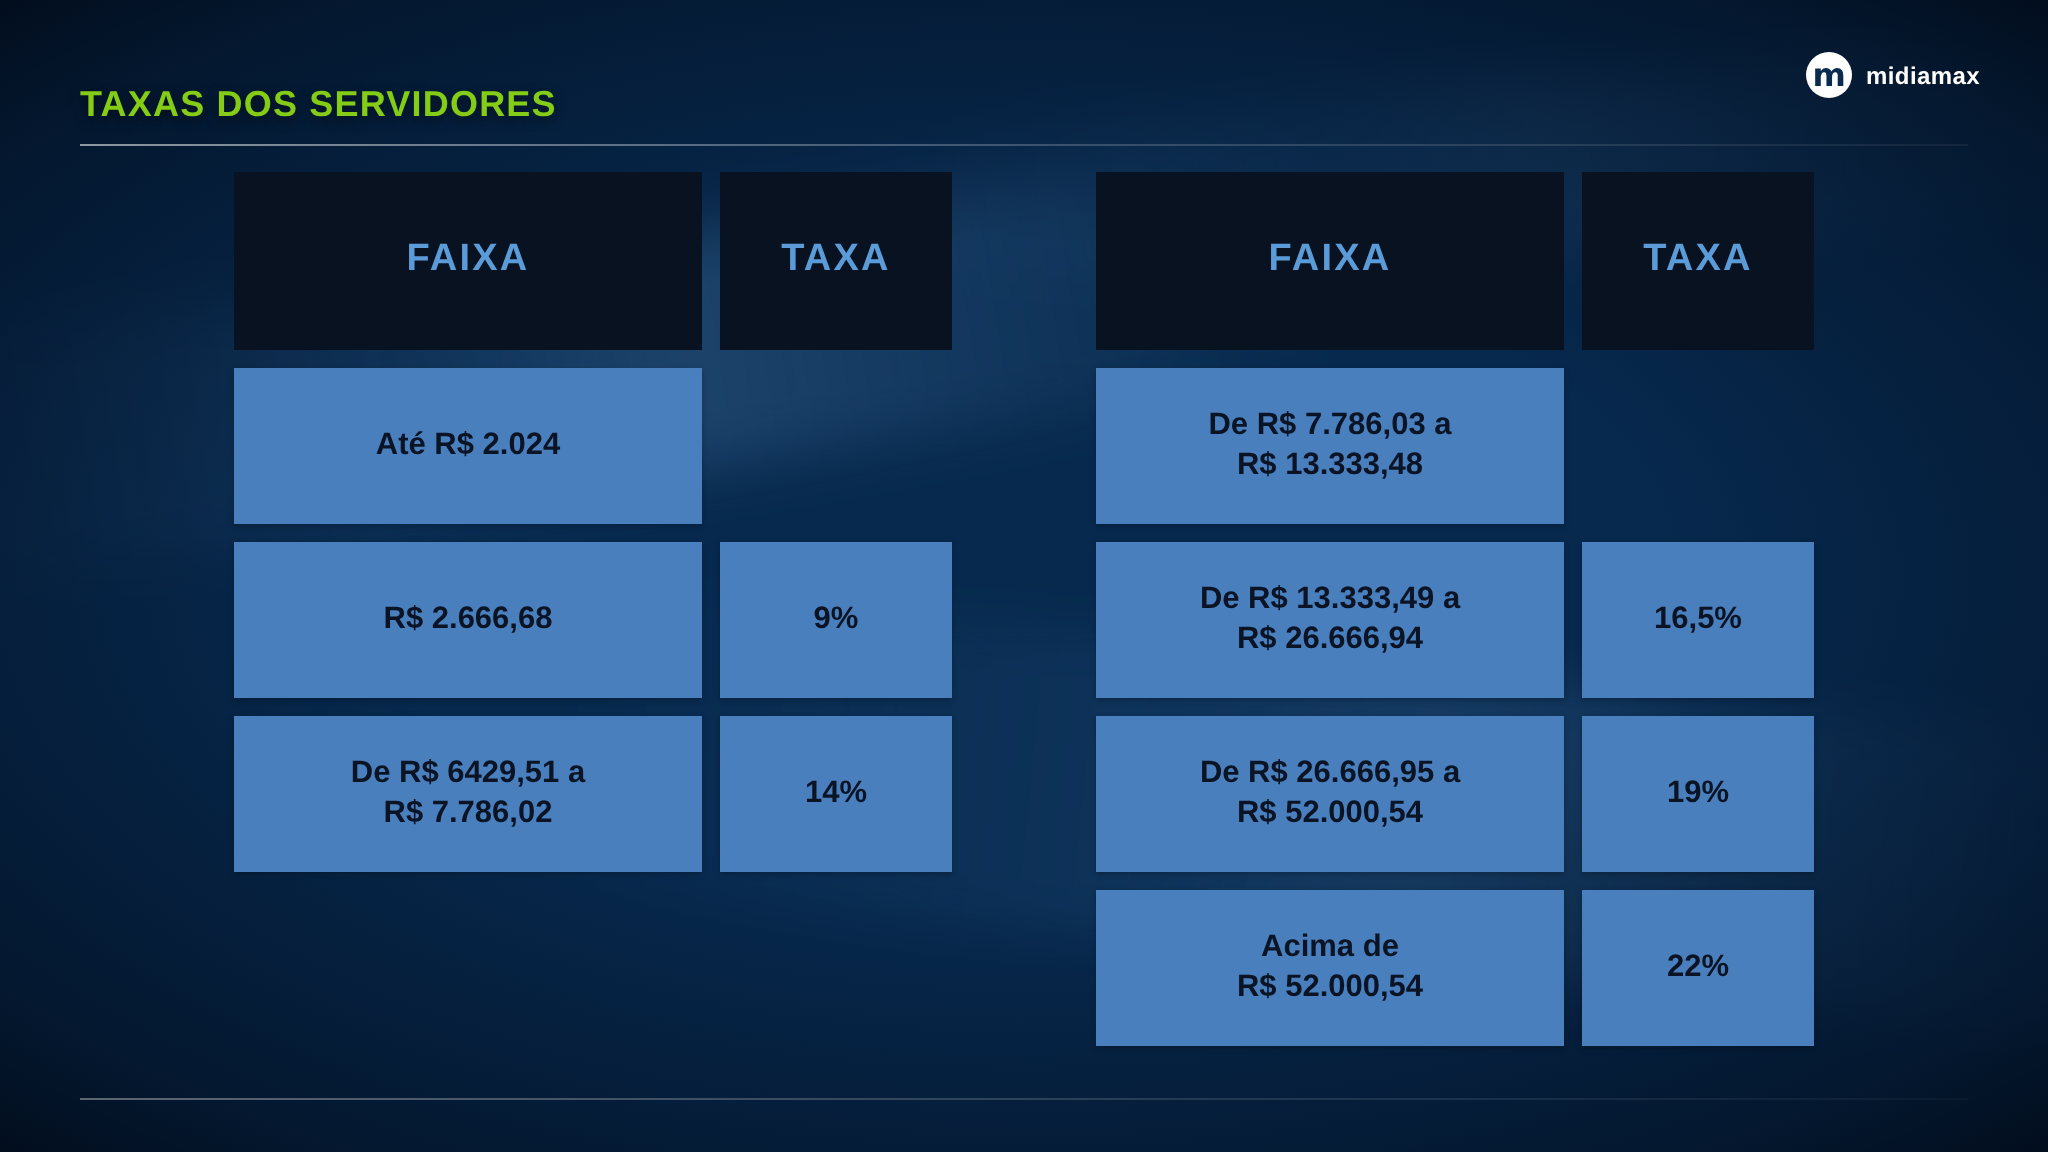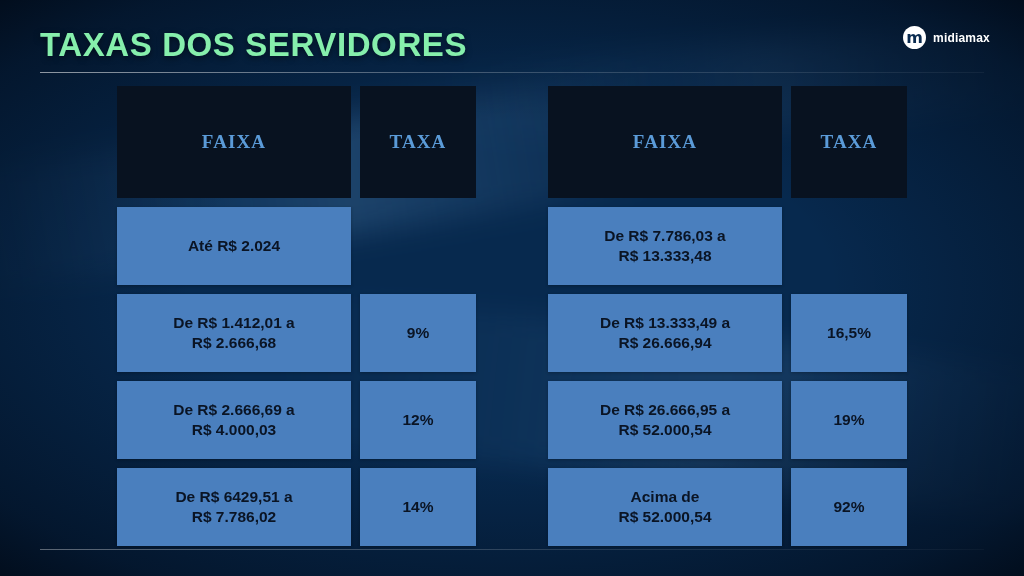--- a/index.html
+++ b/index.html
@@ -36,25 +36,25 @@
     background: linear-gradient(90deg, rgba(120,190,255,0) 0%, rgba(120,190,255,0.10) 40%, rgba(140,200,255,0.16) 55%, rgba(120,190,255,0) 100%);
     filter: blur(14px);
   }
   .s1 { left: -40px; top: 120px; width: 700px; height: 120px; transform: rotate(-9deg); }
   .s2 { left: 260px; top: 330px; width: 820px; height: 150px; transform: rotate(6deg); opacity: .7; }
   .s3 { left: 420px; top: 40px; width: 640px; height: 90px; transform: rotate(-4deg); opacity: .5; }
 
   .title {
     position: absolute;
     left: 40px;
-    top: 26px;
-    font-size: 33px;
+    top: 42px;
+    font-size: 18px;
     font-weight: bold;
     letter-spacing: 0.6px;
-    color: #86efac;
+    color: #84cc16;
     text-shadow: 0 2px 6px rgba(0,0,0,0.5);
   }
   .title-rule {
     position: absolute;
     left: 40px;
     top: 72px;
     width: 944px;
     height: 1px;
     background: linear-gradient(90deg, rgba(255,255,255,0.55) 0%, rgba(255,255,255,0.18) 55%, rgba(255,255,255,0.05) 100%);
   }
@@ -115,27 +115,26 @@
   .cell {
     display: flex;
     align-items: center;
     justify-content: center;
     text-align: center;
     box-sizing: border-box;
     padding: 4px 8px;
     line-height: 1.28;
   }
   .head {
-    height: 112px;
+    height: 89px;
     background: #081220;
     color: #5b9bd8;
     font-size: 19px;
     font-weight: bold;
     letter-spacing: 1.1px;
-    font-family: Liberation Serif, serif;
   }
   .body-cell {
     height: 78px;
     background: #4a7fbe;
     color: #0a1424;
     font-size: 15.5px;
     font-weight: bold;
     box-shadow: 0 1px 3px rgba(0,0,0,0.25);
   }
   .w-faixa { width: 234px; }
@@ -172,36 +171,26 @@
           <div>
             <span>Até R$ 2.024</span>
             <span></span>
           </div>
         </div>
       </div>
 
       <div class="row">
         <div class="cell body-cell w-faixa">
           <div>
-            <span>De R$ 1.412,01 a</span>
             <span>R$ 2.666,68</span>
           </div>
         </div>
         <div class="cell body-cell w-taxa">9%</div>
       </div>
 
-      <div class="row">
-        <div class="cell body-cell w-faixa">
-          <div>
-            <span>De R$ 2.666,69 a</span>
-            <span>R$ 4.000,03</span>
-          </div>
-        </div>
-        <div class="cell body-cell w-taxa">12%</div>
-      </div>
 
       <div class="row">
         <div class="cell body-cell w-faixa">
           <div>
             <span>De R$ 6429,51 a</span>
             <span>R$ 7.786,02</span>
           </div>
         </div>
         <div class="cell body-cell w-taxa">14%</div>
       </div>
@@ -242,20 +231,20 @@
         <div class="cell body-cell w-taxa">19%</div>
       </div>
 
       <div class="row">
         <div class="cell body-cell w-faixa">
           <div>
             <span>Acima de</span>
             <span>R$ 52.000,54</span>
           </div>
         </div>
-        <div class="cell body-cell w-taxa">92%</div>
+        <div class="cell body-cell w-taxa">22%</div>
       </div>
     </div>
 
   </div>
 
   <div class="bottom-rule"></div>
 </div>
 
 </body></html>

